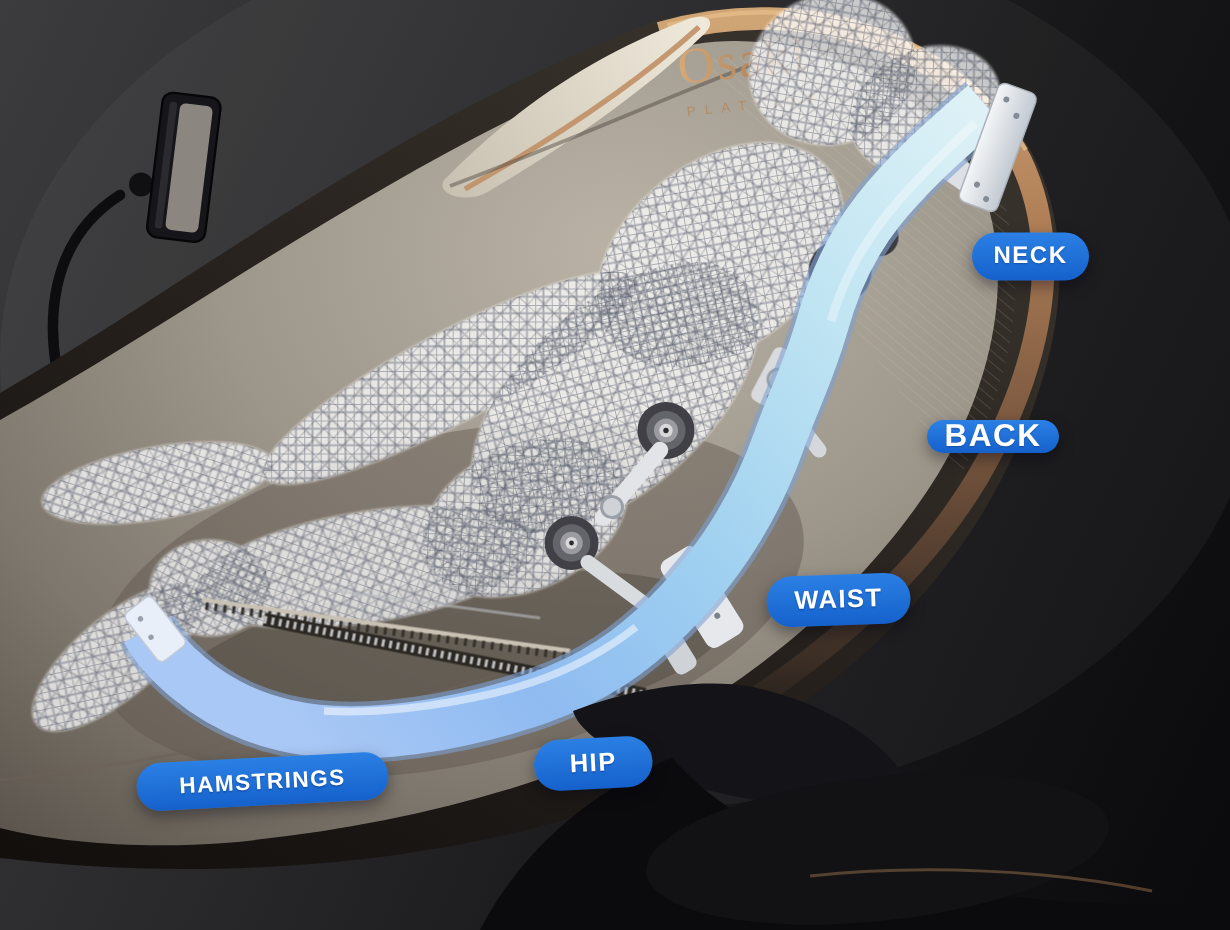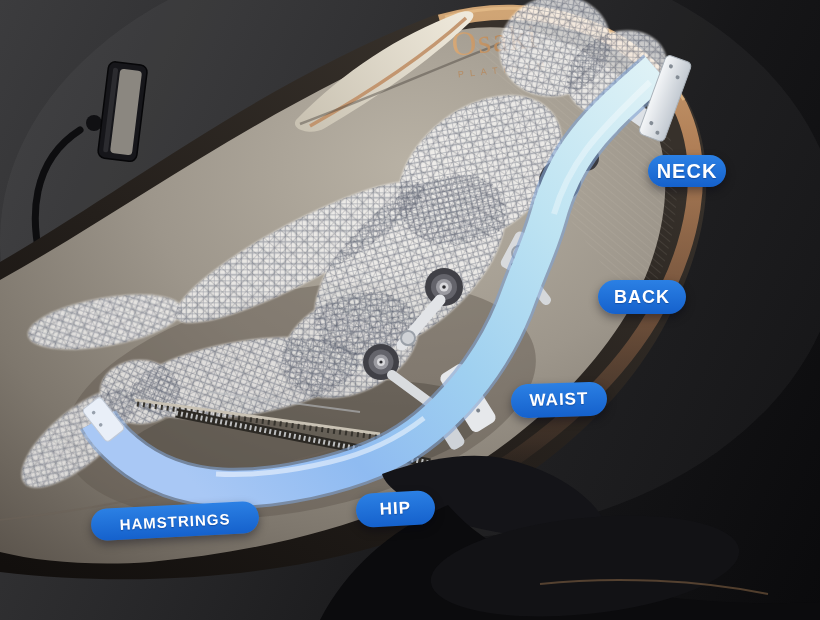--- a/index.html
+++ b/index.html
@@ -11,22 +11,22 @@
   .scene-svg{position:absolute;left:0;top:0;}
   .badge{
     position:absolute;display:flex;align-items:center;justify-content:center;
     background:linear-gradient(180deg,var(--badge-blue-light,#2b80e4),var(--badge-blue-dark,#1561cc));
     color:var(--badge-text,#ffffff);
     border-radius:999px;font-weight:700;letter-spacing:1px;
     box-shadow:0 4px 10px rgba(0,0,15,.38);
     text-shadow:0 1px 1px rgba(0,0,40,.25);
     user-select:none;
   }
-  .badge-neck      {left:648px;top:155px;width:78px;height:32px;font-size:20px;}
-  .badge-back      {left:598px;top:280px;width:88px;height:34px;font-size:18px;}
+  .badge-neck      {left:648px;top:155px;width:78px;height:32px;font-size:16px;}
+  .badge-back      {left:618px;top:280px;width:88px;height:22px;font-size:21px;}
   .badge-waist     {left:511px;top:383px;width:96px;height:34px;font-size:17px;transform:rotate(-2deg);}
   .badge-hip       {left:356px;top:492px;width:79px;height:34px;font-size:17px;transform:rotate(-3deg);}
   .badge-hamstrings{left:91px; top:505px;width:168px;height:32px;font-size:15px;transform:rotate(-3deg);}
 </style>
 </head>
 <body>
 
 <div class="stage">
 
 <svg class="scene-svg" width="820" height="620" viewBox="0 0 820 620">

